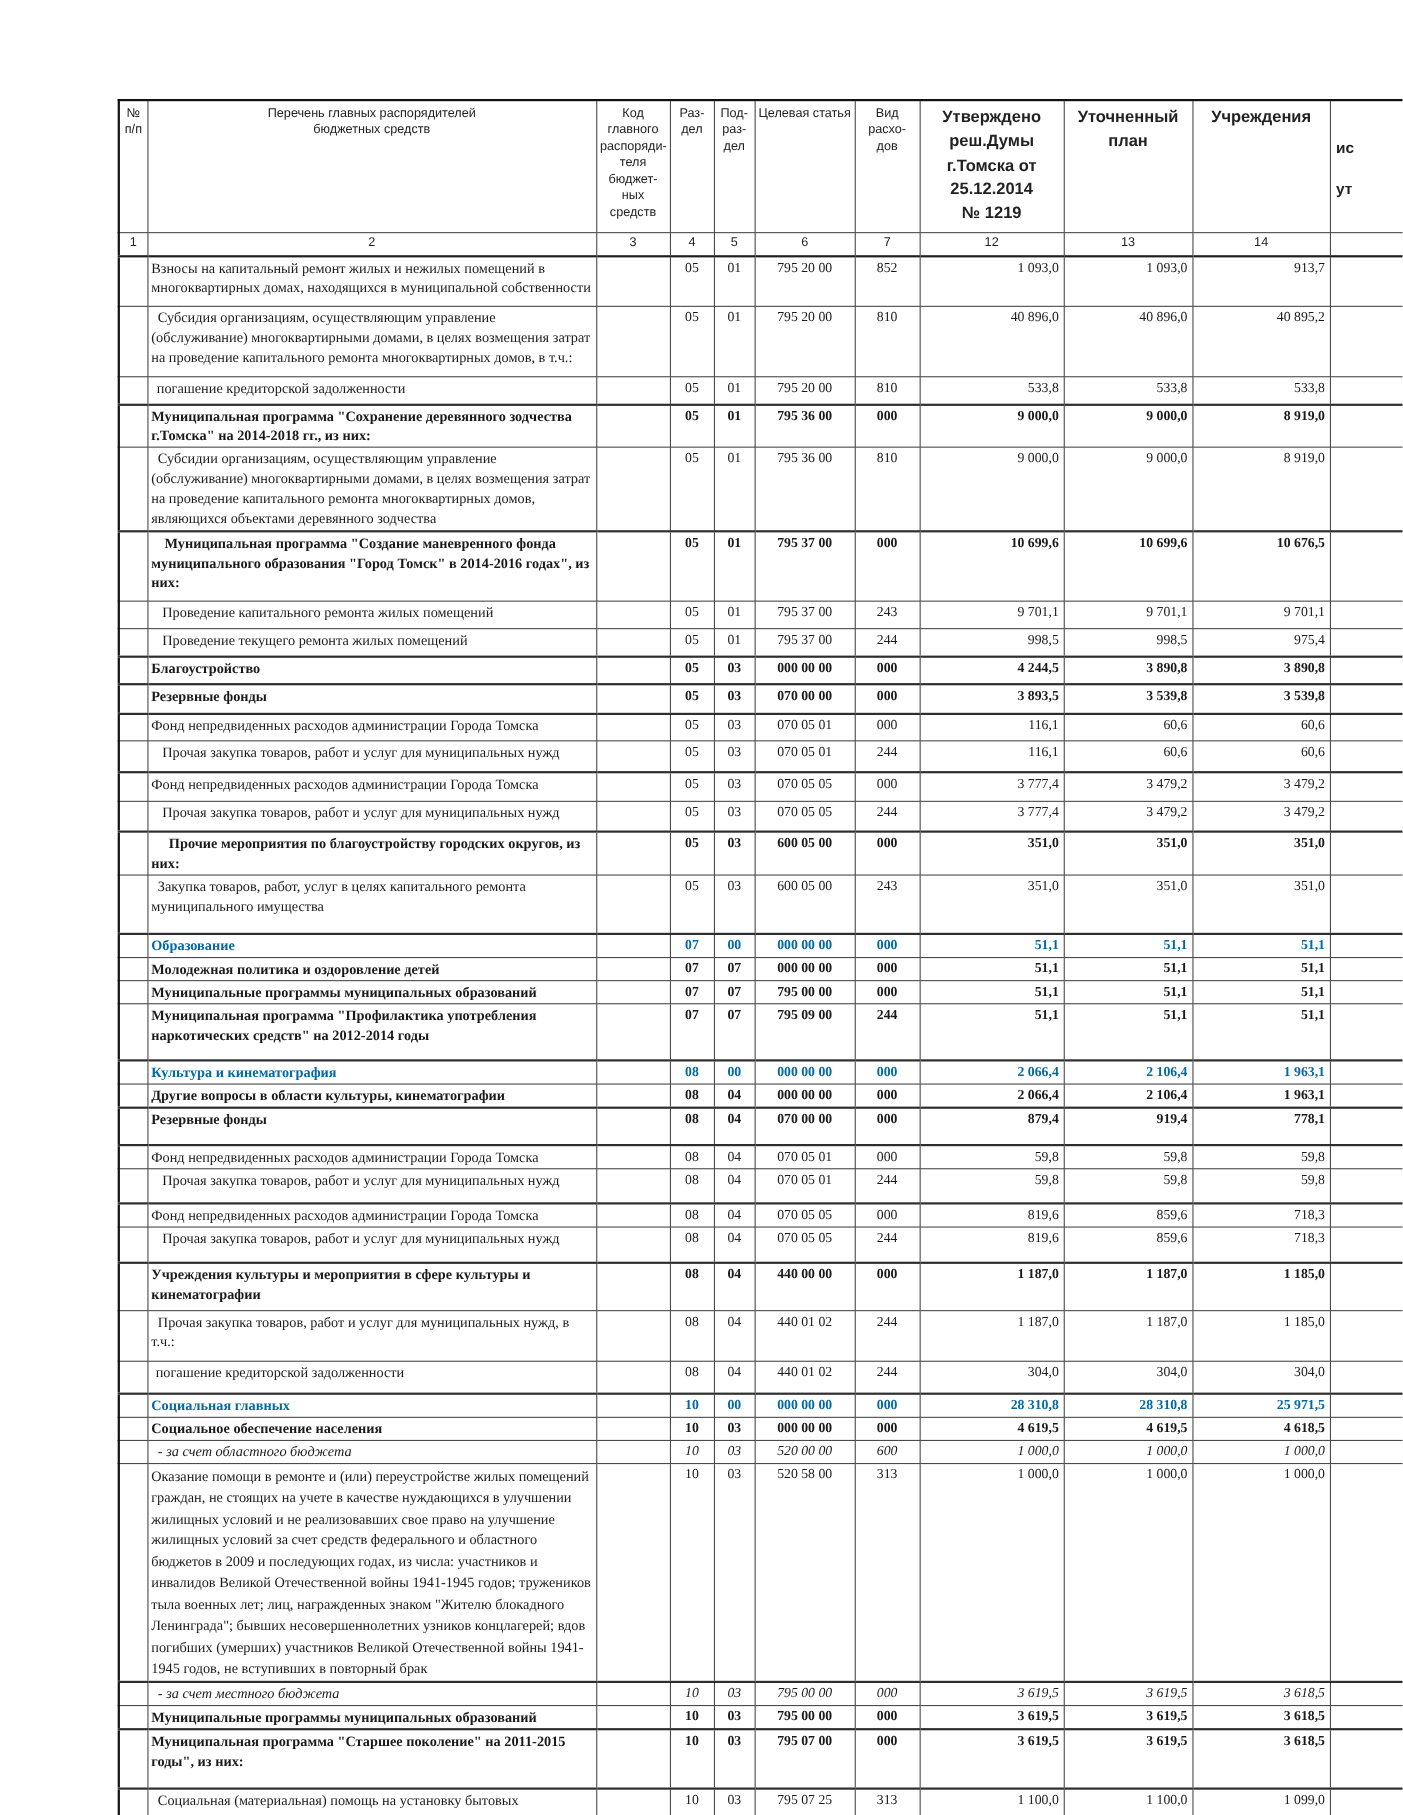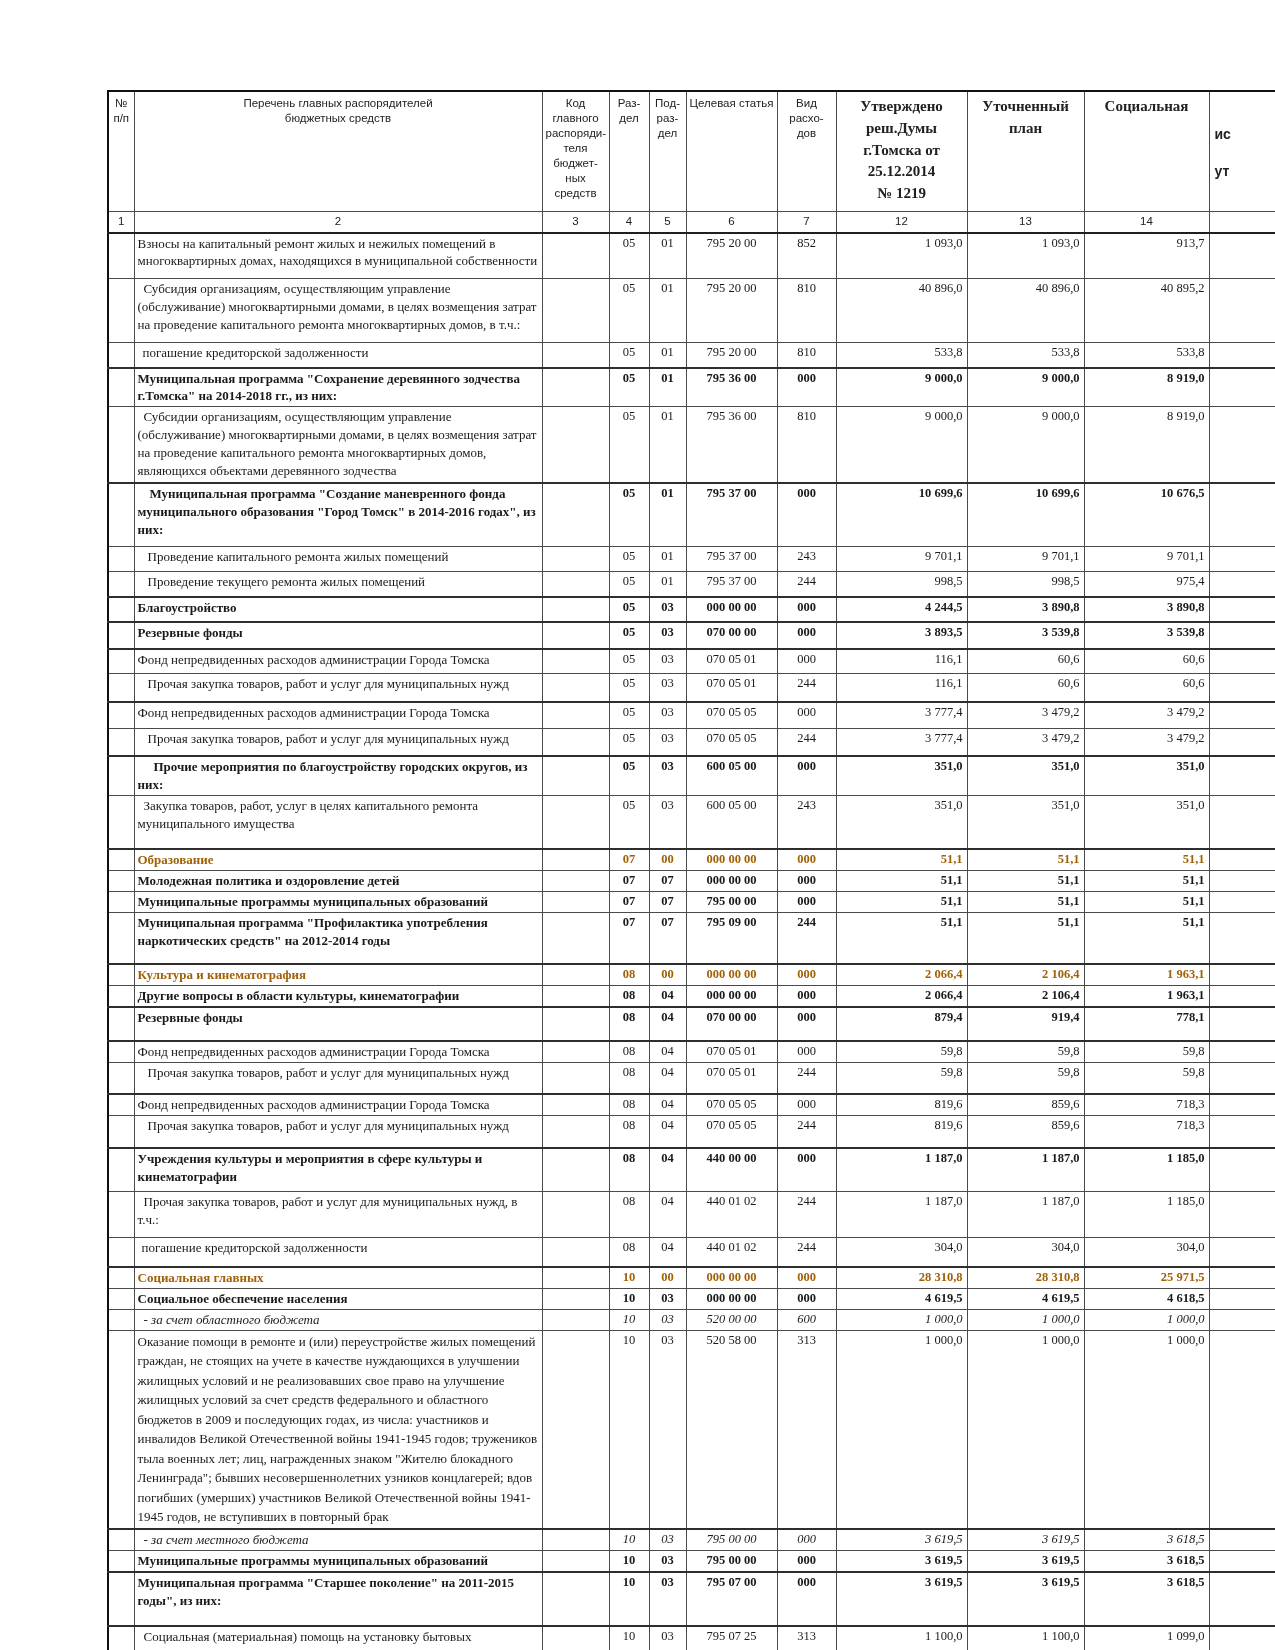--- a/index.html
+++ b/index.html
@@ -9,36 +9,36 @@
   }
   .sheet{position:absolute;left:107px;top:90px;}
   table{border-collapse:collapse;table-layout:fixed;width:1185px;border:2px solid #111;}
   td,th{border:1px solid #4a4a4a;vertical-align:top;padding:1px 3px;overflow:hidden;}
   
   thead th{
     font-family:"Liberation Sans", sans-serif;font-weight:normal;font-size:11.5px;
     text-align:center;white-space:pre-line;line-height:1.3;padding-top:4px;color:#222;
   }
   thead tr.labels{height:120px;}
-  thead th.big{font-weight:bold;font-size:15px;line-height:1.45;font-family:Liberation Serif, serif;}
+  thead th.big{font-weight:bold;font-size:15px;line-height:1.45;}
   thead th.cut-head{text-align:left;vertical-align:middle;font-weight:bold;font-size:14px;line-height:2.6;padding-left:5px;}
   thead tr.numrow th{
     font-size:11.5px;padding:1px 2px;height:18px;line-height:1.1;
     border-bottom:2px solid #1f1f1f;border-top:1px solid #4a4a4a;vertical-align:middle;
   }
   
   tbody td{font-size:12.5px;line-height:1.38;}
   .c-idx{}
   .c-name{text-align:left;font-size:13px;padding:1px 4px 1px 3px;}
   .c-code{text-align:center;}
   .c-num{text-align:right;padding-right:4px;}
   .c-cut{}
   
   tr.r-b td{font-weight:bold;}
-  tr.r-blue td{font-weight:bold;color:#a16207;}
+  tr.r-blue td{font-weight:bold;color:#0369a1;}
   tr.r-i td{font-style:italic;}
   tr.sep td{border-top:2px solid #2e2e2e;}
   tr.spread .c-name{line-height:1.5;}
 </style>
 </head>
 <body>
 
 <div class="sheet">
   <table>
     <colgroup>
@@ -75,21 +75,21 @@
         <th>Целевая статья</th>
         <th>Вид расхо-
 дов</th>
         <th class="big">Утверждено
 реш.Думы
 г.Томска от
 25.12.2014
 № 1219</th>
         <th class="big">Уточненный
 план</th>
-        <th class="big">Социальная</th>
+        <th class="big">Учреждения</th>
         <th class="cut-head">ис
 ут</th>
       </tr>
       <tr class="numrow">
         <th>1</th>
         <th>2</th>
         <th>3</th>
         <th>4</th>
         <th>5</th>
         <th>6</th>

